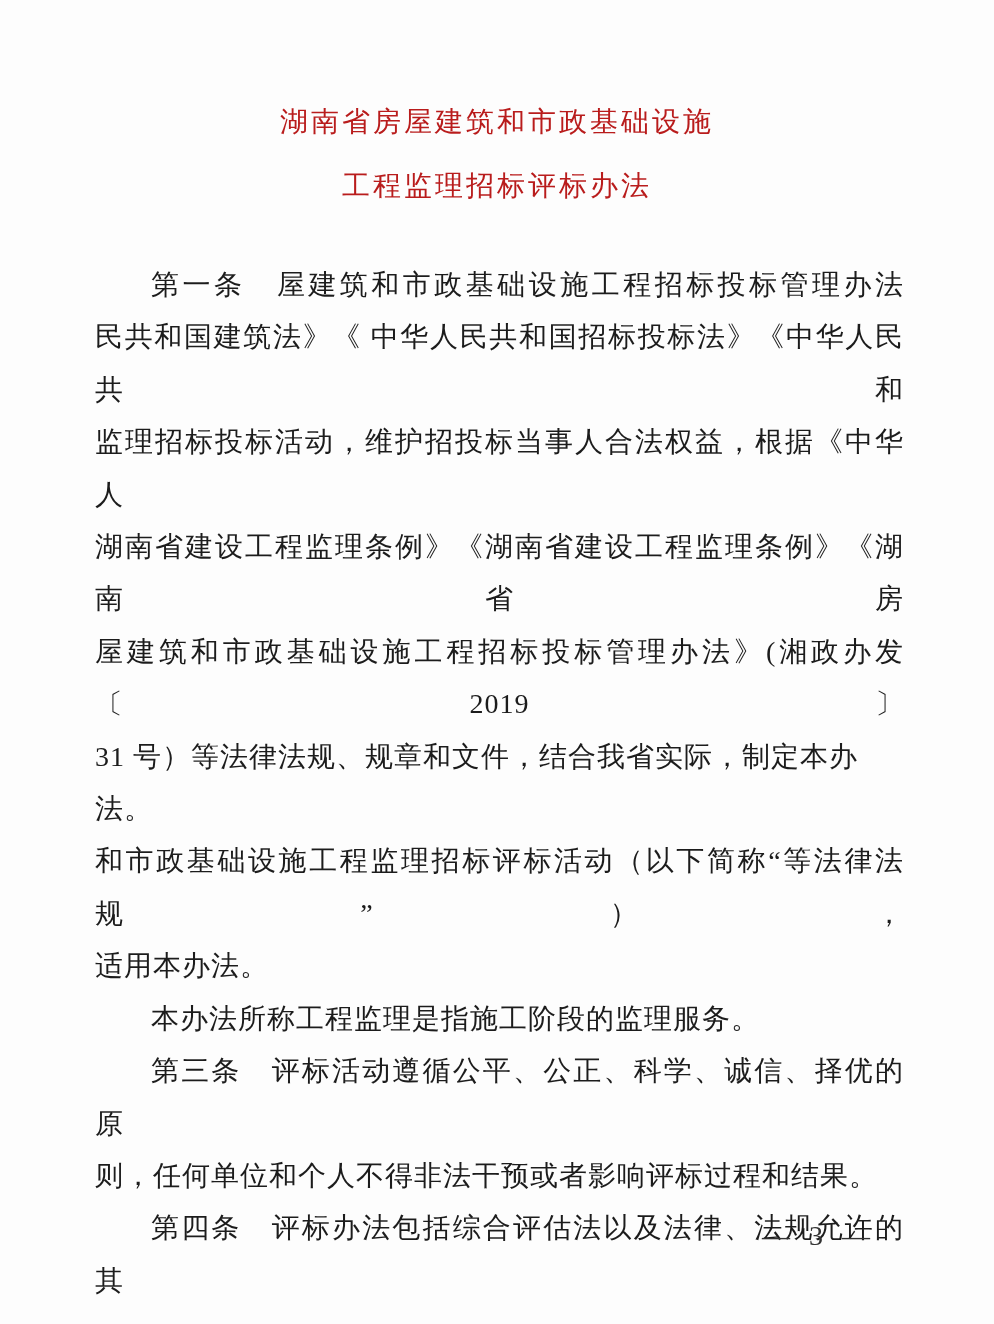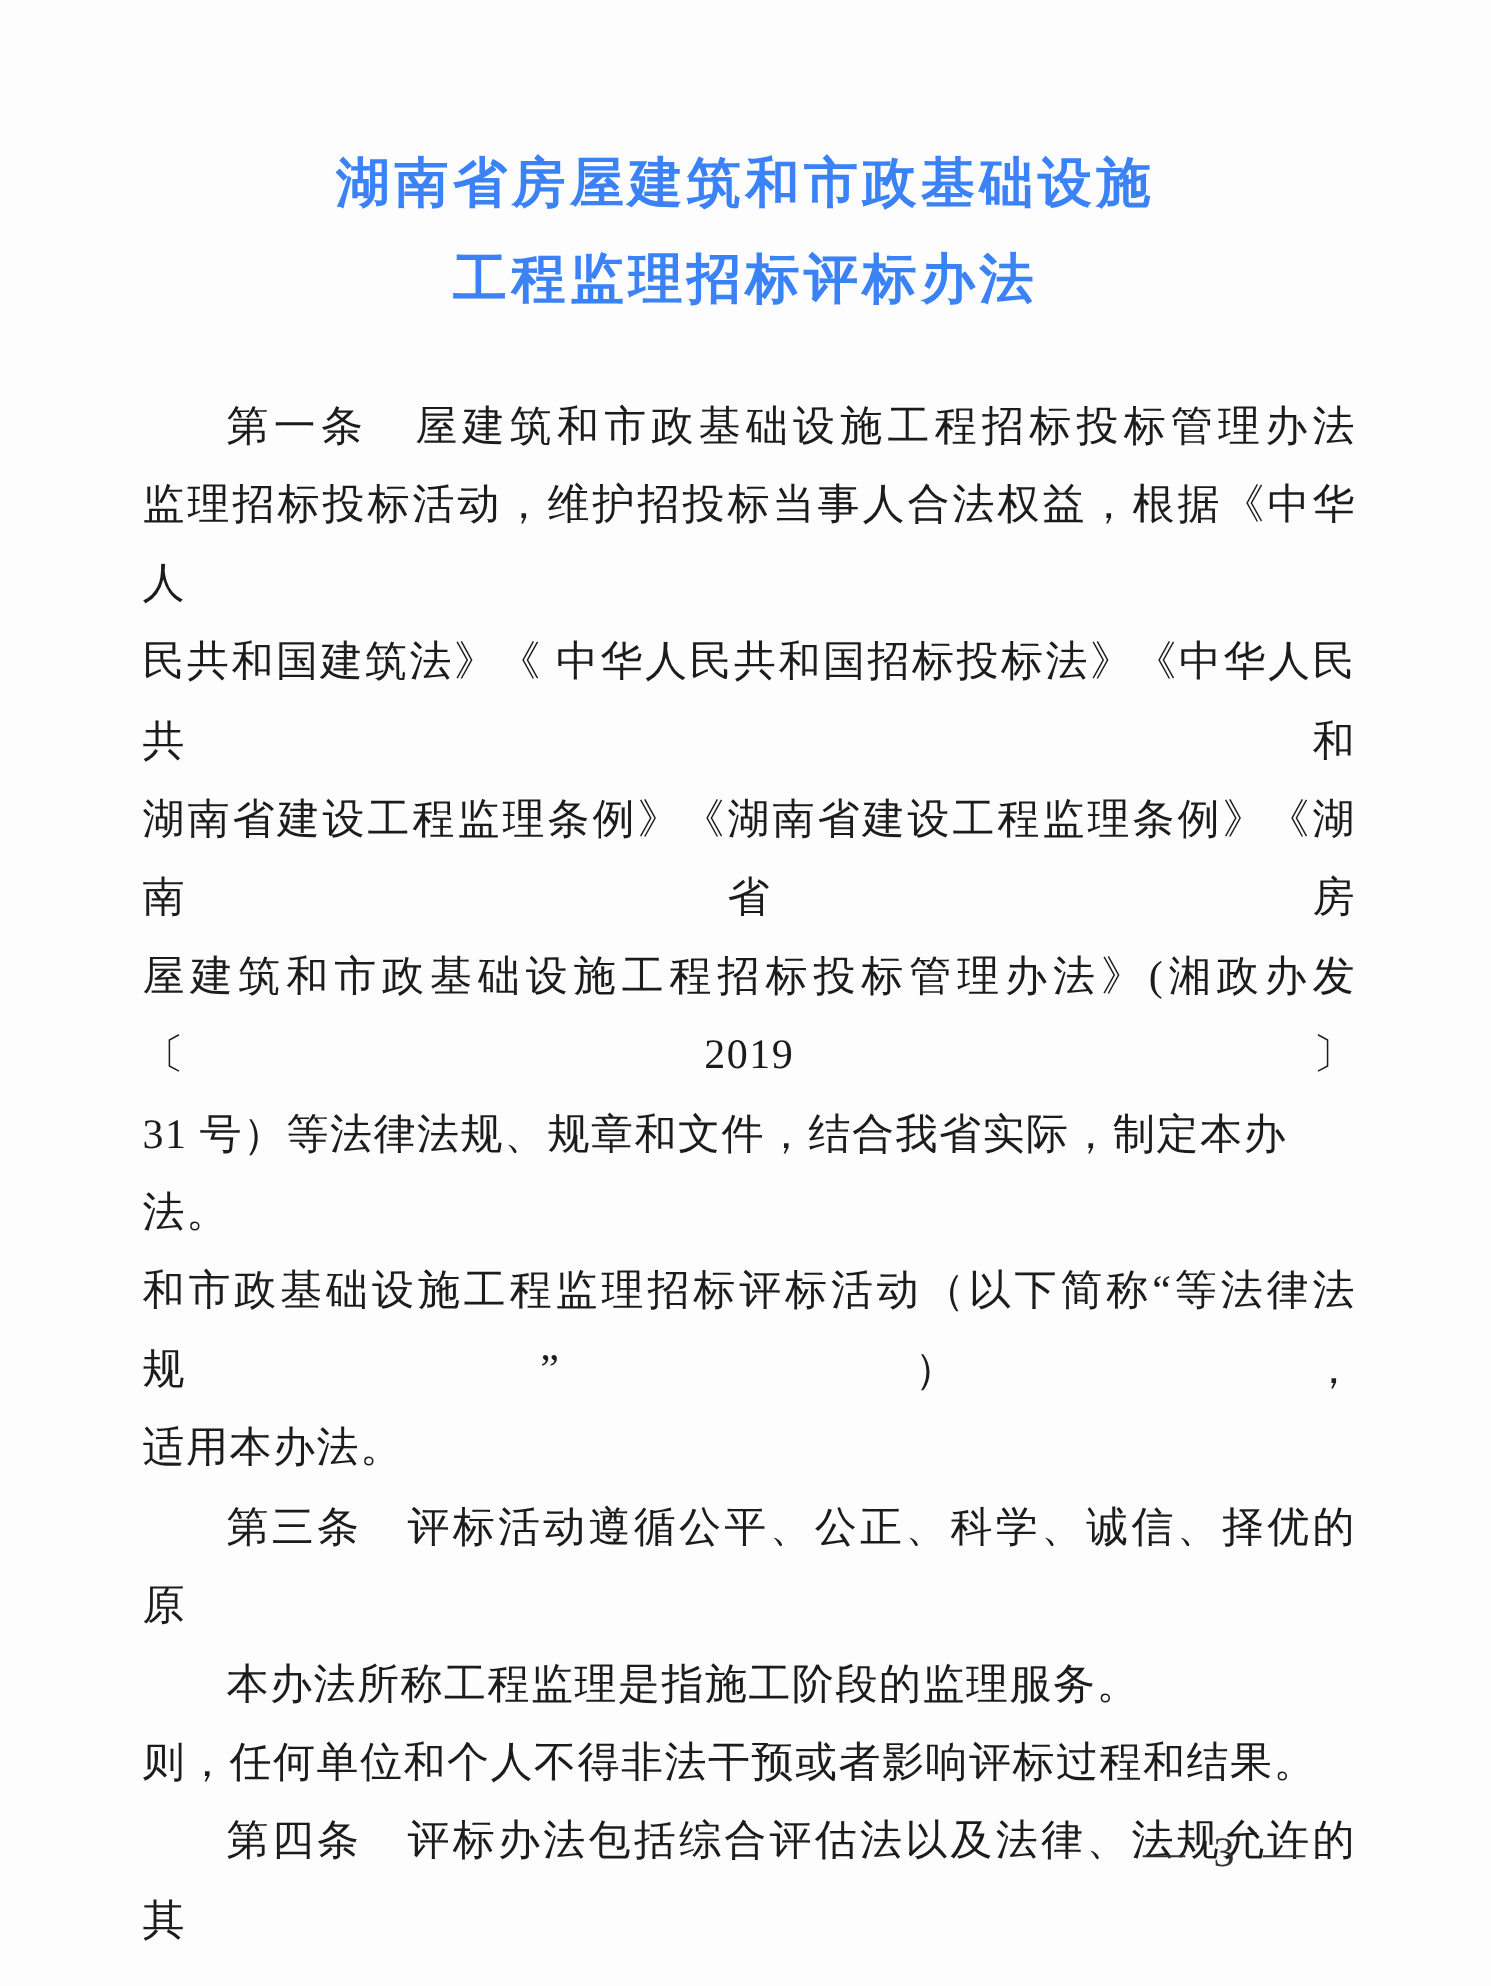--- a/index.html
+++ b/index.html
@@ -19,25 +19,25 @@
     background: #fdfdfd;
     color: #141414;
     overflow: hidden;
     box-sizing: border-box;
   }
   .title-block {
     margin-top: 90px;
     text-align: center;
   }
   .title-line {
-    font-size: 36px;
+    font-size: 28px;
     line-height: 64px;
-    font-weight: 700;
+    font-weight: 400;
     letter-spacing: 3px;
-    color: #3b82f6;
+    color: #b91c1c;
   }
   .body-block {
     position: absolute;
     top: 259px;
     left: 95px;
     right: 90px;
     font-size: 28px;
     line-height: 52.4px;
     color: #1c1c1c;
   }
@@ -65,28 +65,28 @@
 
 <div class="page">
 
   <div class="title-block">
     <div class="title-line">湖南省房屋建筑和市政基础设施</div>
     <div class="title-line">工程监理招标评标办法</div>
   </div>
 
   <div class="body-block">
       <div class="line indent justify">第一条　屋建筑和市政基础设施工程招标投标管理办法</div>
+      <div class="line justify">民共和国建筑法》《 中华人民共和国招标投标法》《中华人民共和</div>
       <div class="line justify">监理招标投标活动，维护招投标当事人合法权益，根据《中华人</div>
-      <div class="line justify">民共和国建筑法》《 中华人民共和国招标投标法》《中华人民共和</div>
       <div class="line justify">湖南省建设工程监理条例》《湖南省建设工程监理条例》《湖南省房</div>
       <div class="line justify">屋建筑和市政基础设施工程招标投标管理办法》(湘政办发〔2019〕</div>
       <div class="line">31 号）等法律法规、规章和文件，结合我省实际，制定本办法。</div>
       <div class="line justify">和市政基础设施工程监理招标评标活动（以下简称“等法律法规”），</div>
       <div class="line">适用本办法。</div>
+      <div class="line indent">本办法所称工程监理是指施工阶段的监理服务。</div>
       <div class="line indent justify">第三条　评标活动遵循公平、公正、科学、诚信、择优的原</div>
-      <div class="line indent">本办法所称工程监理是指施工阶段的监理服务。</div>
       <div class="line">则，任何单位和个人不得非法干预或者影响评标过程和结果。</div>
       <div class="line indent justify">第四条　评标办法包括综合评估法以及法律、法规允许的其</div>
     </div>
 
   <div class="footer">— 3 —</div>
 
 </div>
 
 </body></html>

